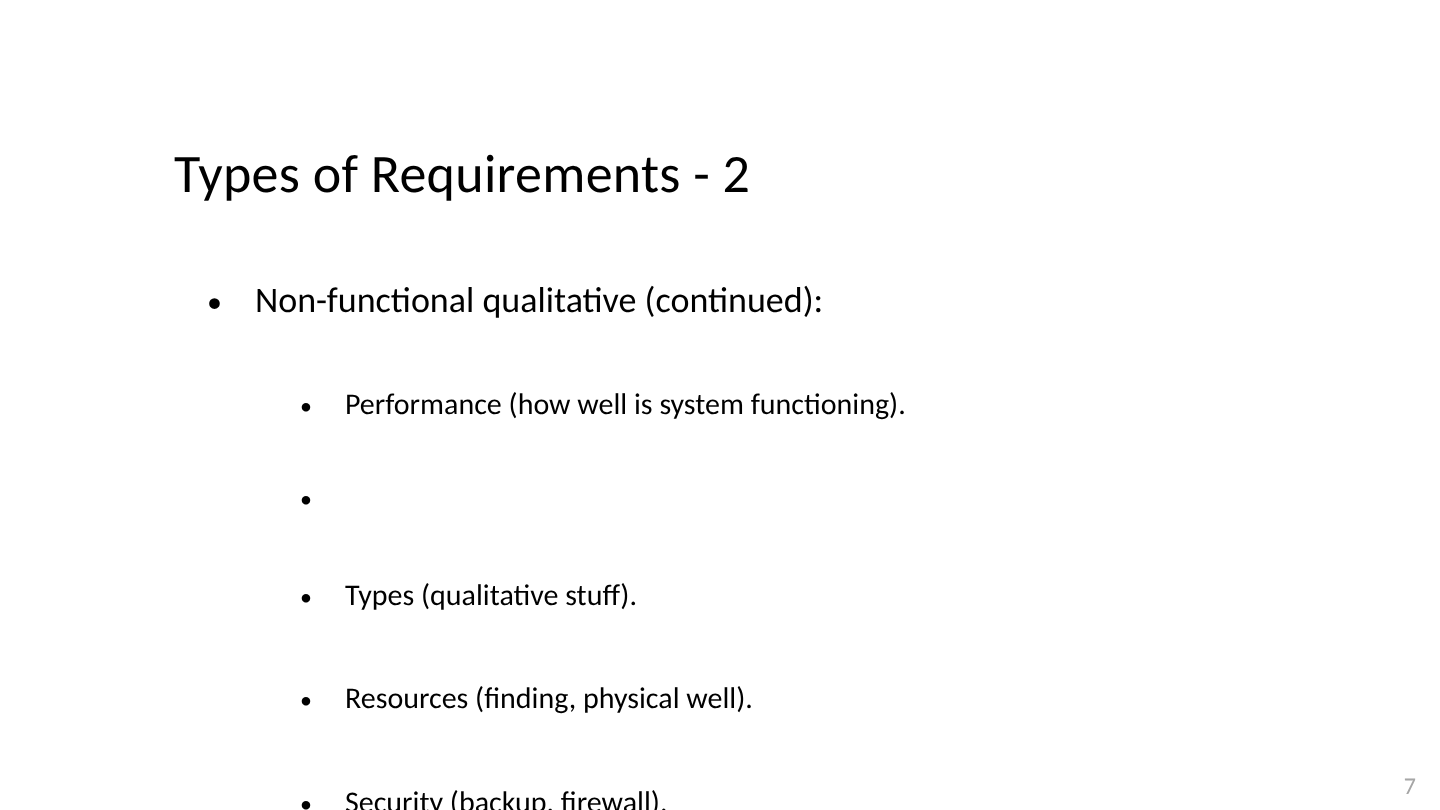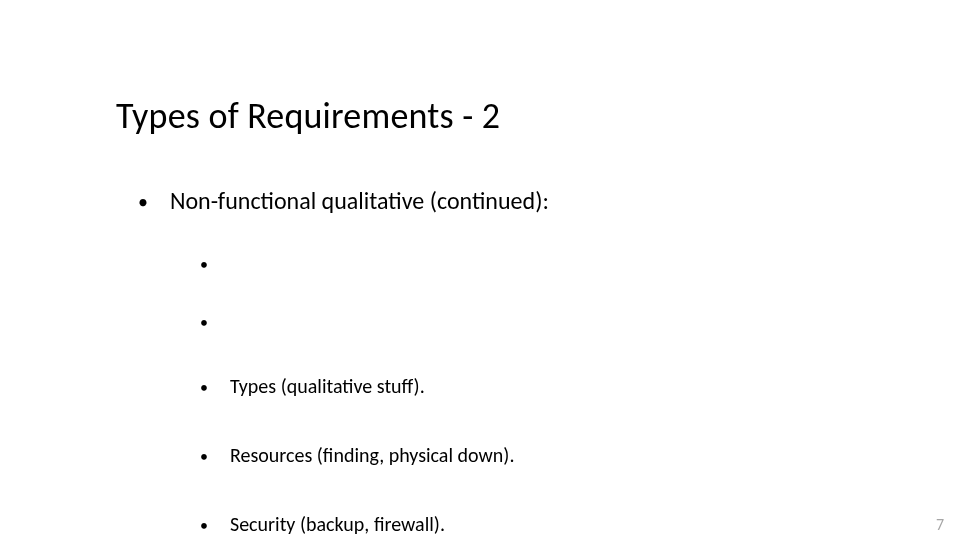--- a/index.html
+++ b/index.html
@@ -66,31 +66,32 @@
   <h1 class="title">Types of Requirements - 2</h1>
 
   <div class="bullet-level-1">
     <span class="dot">•</span>
     <span>Non-functional qualitative (continued):</span>
   </div>
 
   <div class="bullet-level-2-list">
     <div class="bullet-level-2">
       <span class="dot">•</span>
+      <span>Performance (how well is system functioning).</span>
     </div>
     <div class="bullet-level-2">
       <span class="dot">•</span>
     </div>
     <div class="bullet-level-2">
       <span class="dot">•</span>
       <span>Types (qualitative stuff).</span>
     </div>
     <div class="bullet-level-2">
       <span class="dot">•</span>
-      <span>Resources (finding, physical down).</span>
+      <span>Resources (finding, physical well).</span>
     </div>
     <div class="bullet-level-2">
       <span class="dot">•</span>
       <span>Security (backup, firewall).</span>
     </div>
     <div class="bullet-level-2">
       <span class="dot">•</span>
     </div>
   </div>
 </div>

